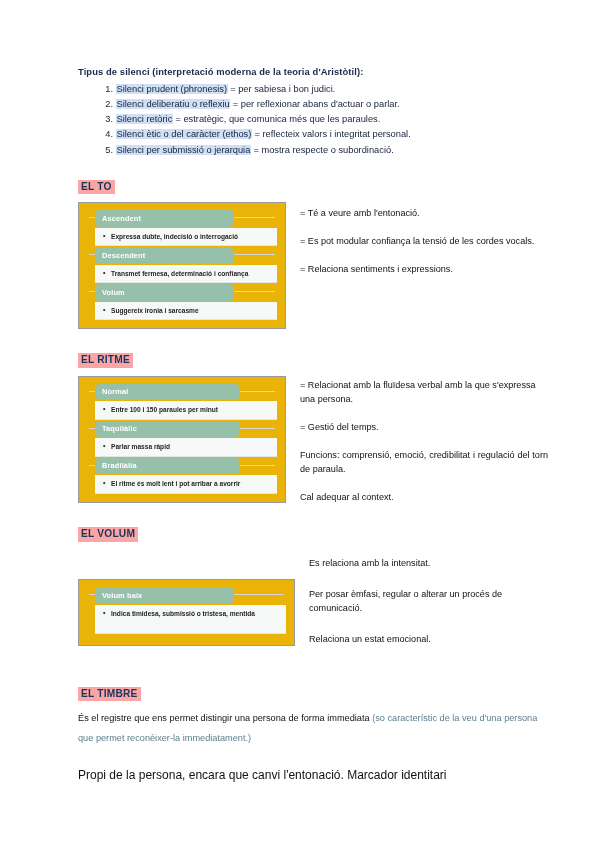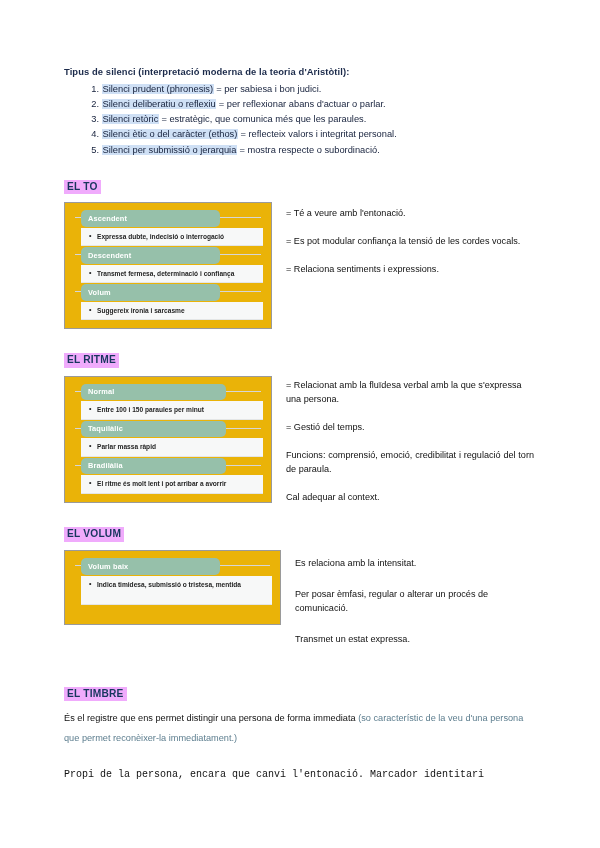--- a/index.html
+++ b/index.html
@@ -22,21 +22,21 @@
     left: 0; top: 0;
     width: 600px;
     height: 848px;
     background: #ffffff;
     padding: 0;
     box-sizing: border-box;
   }
 
   .content {
     position: absolute;
-    left: 64px;
+    left: 78px;
     top: 66px;
     width: 470px;
   }
 
   
   .doc-title {
     font-size: 9.4px;
     font-weight: bold;
     color: #1b2a4a;
     letter-spacing: 0.01em;
@@ -69,21 +69,21 @@
     background: #cfe0f5;
     padding: 0 0.5px;
   }
 
   
   .section-head {
     display: inline-block;
     font-size: 10.2px;
     font-weight: bold;
     color: #17365d;
-    background: #f0abfc;
+    background: #fca5a5;
     padding: 1px 3px 2px 3px;
     letter-spacing: 0.02em;
     line-height: 1.15;
   }
 
   
   .section {
     position: relative;
   }
   .sec-body {
@@ -169,41 +169,40 @@
   
   .timbre-p {
     font-size: 9.2px;
     line-height: 20px;
     margin: 7px 0 0 0;
     color: #111111;
     width: 462px;
   }
   .muted { color: #5c7d8e; }
   .timbre-p2 {
-    font-size: 10px;
+    font-size: 12px;
     line-height: 20px;
     margin: 17px 0 0 0;
     color: #111111;
-    font-family: Liberation Mono, monospace;
   }
 
   
   #sec-to        { margin-top: 18px; }
   #sec-to .sec-body  { margin-top: 8px; }
   #sec-ritme     { margin-top: 20px; }
   #sec-ritme .sec-body { margin-top: 8px; }
   #sec-volum     { margin-top: 19px; }
   #sec-volum .sec-body { margin-top: 8px; }
   #sec-timbre    { margin-top: 20px; }
 
   #diagram-to    { width: 208px; }
   #diagram-to .pill { width: 139px; }
   #diagram-ritme { width: 208px; }
   #diagram-ritme .pill { width: 145px; }
-  #diagram-volum { width: 217px; padding-bottom: 19px; }
+  #diagram-volum { width: 217px; padding-bottom: 11px; margin-top: 29px; }
   #diagram-volum .pill { width: 139px; }
   #diagram-volum .sub { min-height: 20px; }
 
   #notes-to    { padding-top: 4px; }
   #notes-ritme { padding-top: 2px; }
   #notes-volum { padding-top: 6px; }
   #notes-volum p { margin-bottom: 16px; }
 </style>
 </head>
 <body>
@@ -276,21 +275,21 @@
             <div class="diagram" id="diagram-volum">
               <div class="row">
                 <span class="connector"></span>
                 <span class="pill">Volum baix</span>
                 <div class="sub">Indica timidesa, submissió o tristesa, mentida</div>
               </div>
             </div>
             <div class="notes" id="notes-volum">
               <p>Es relaciona amb la intensitat.</p>
               <p>Per posar èmfasi, regular o alterar un procés de comunicació.</p>
-              <p>Transmet un estat expressa.</p>
+              <p>Relaciona un estat emocional.</p>
             </div>
           </div></div>
       </div>
 
     <div class="section" id="sec-timbre">
       <span class="section-head">EL TIMBRE</span>
       <p class="timbre-p"><span>És el registre que ens permet distingir una persona de forma immediata </span><span class="muted">(so característic de la veu d'una persona que permet reconèixer-la immediatament.)</span></p>
       <p class="timbre-p2">Propi de la persona, encara que canvi l'entonació. Marcador identitari</p>
     </div>
 

